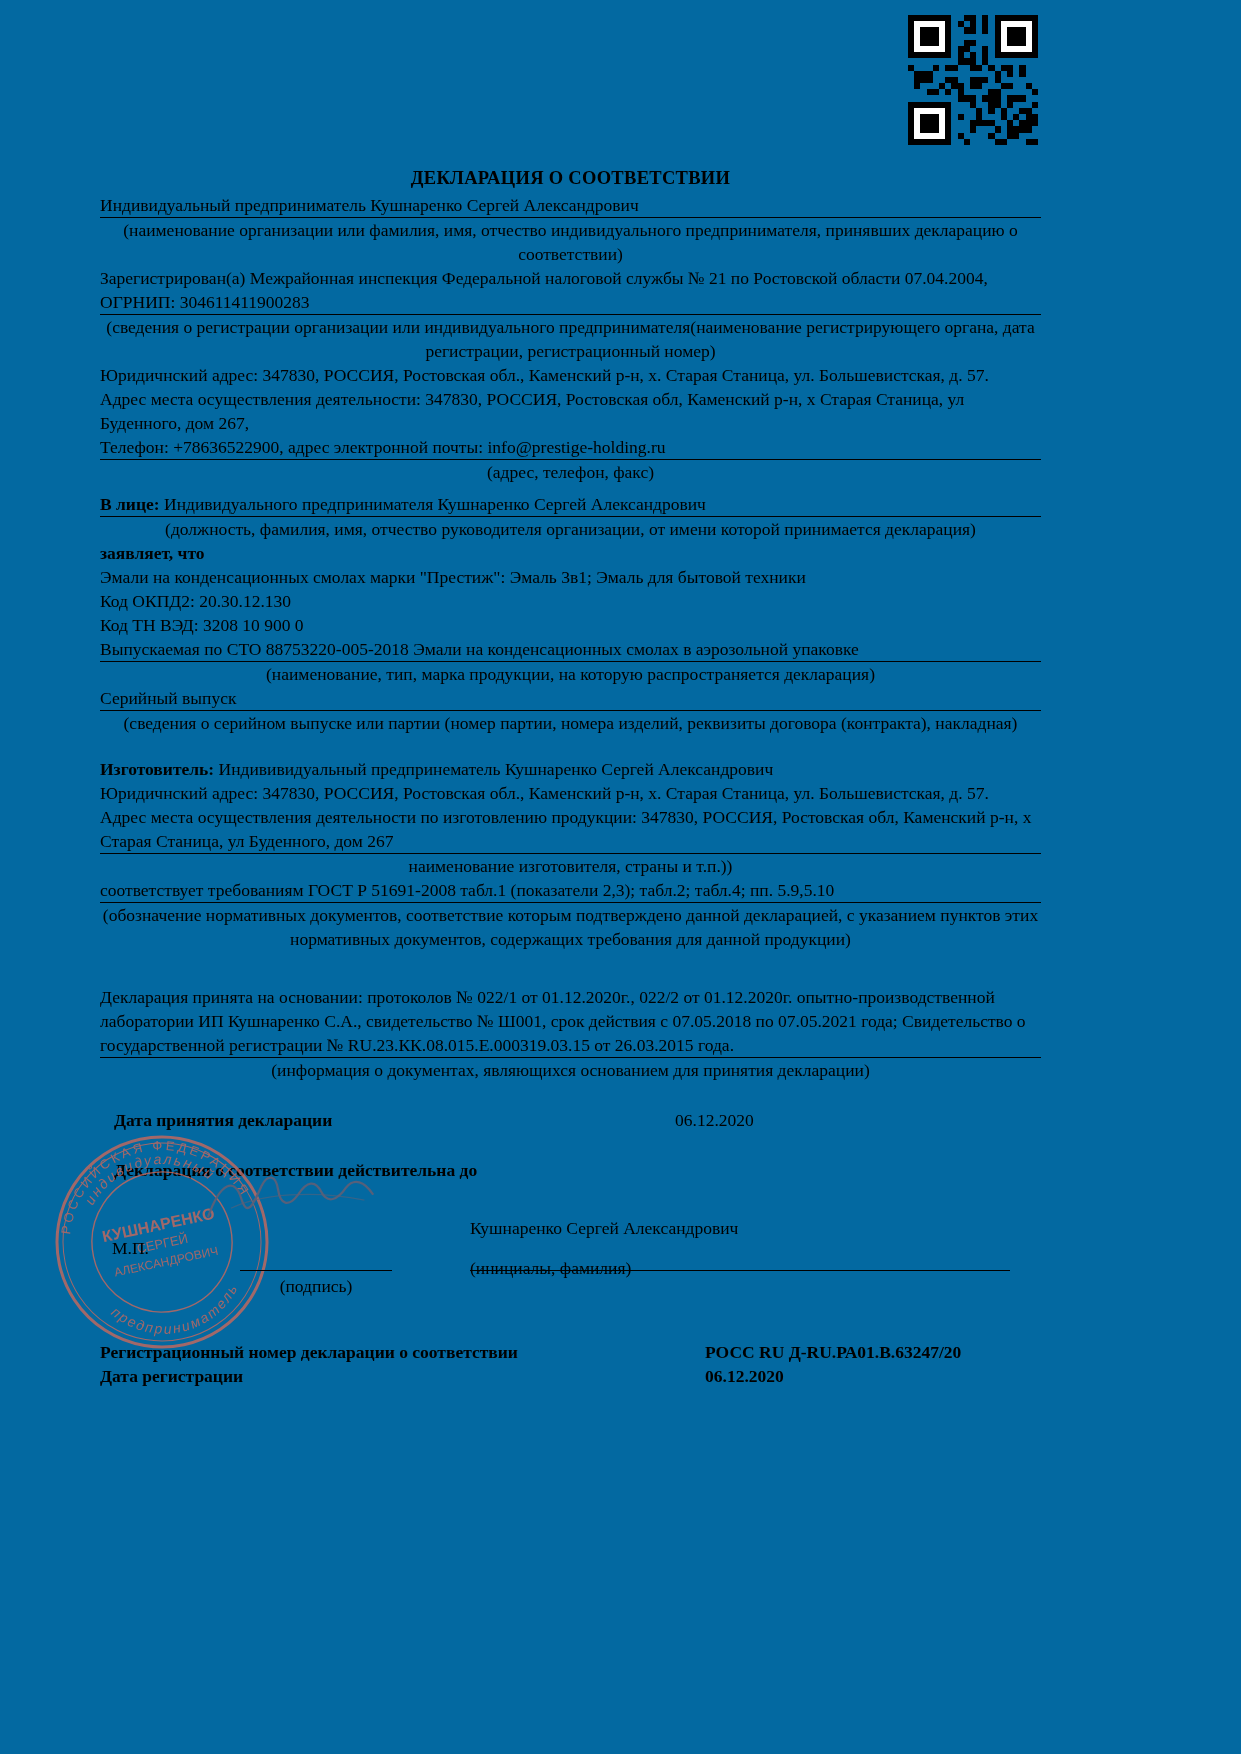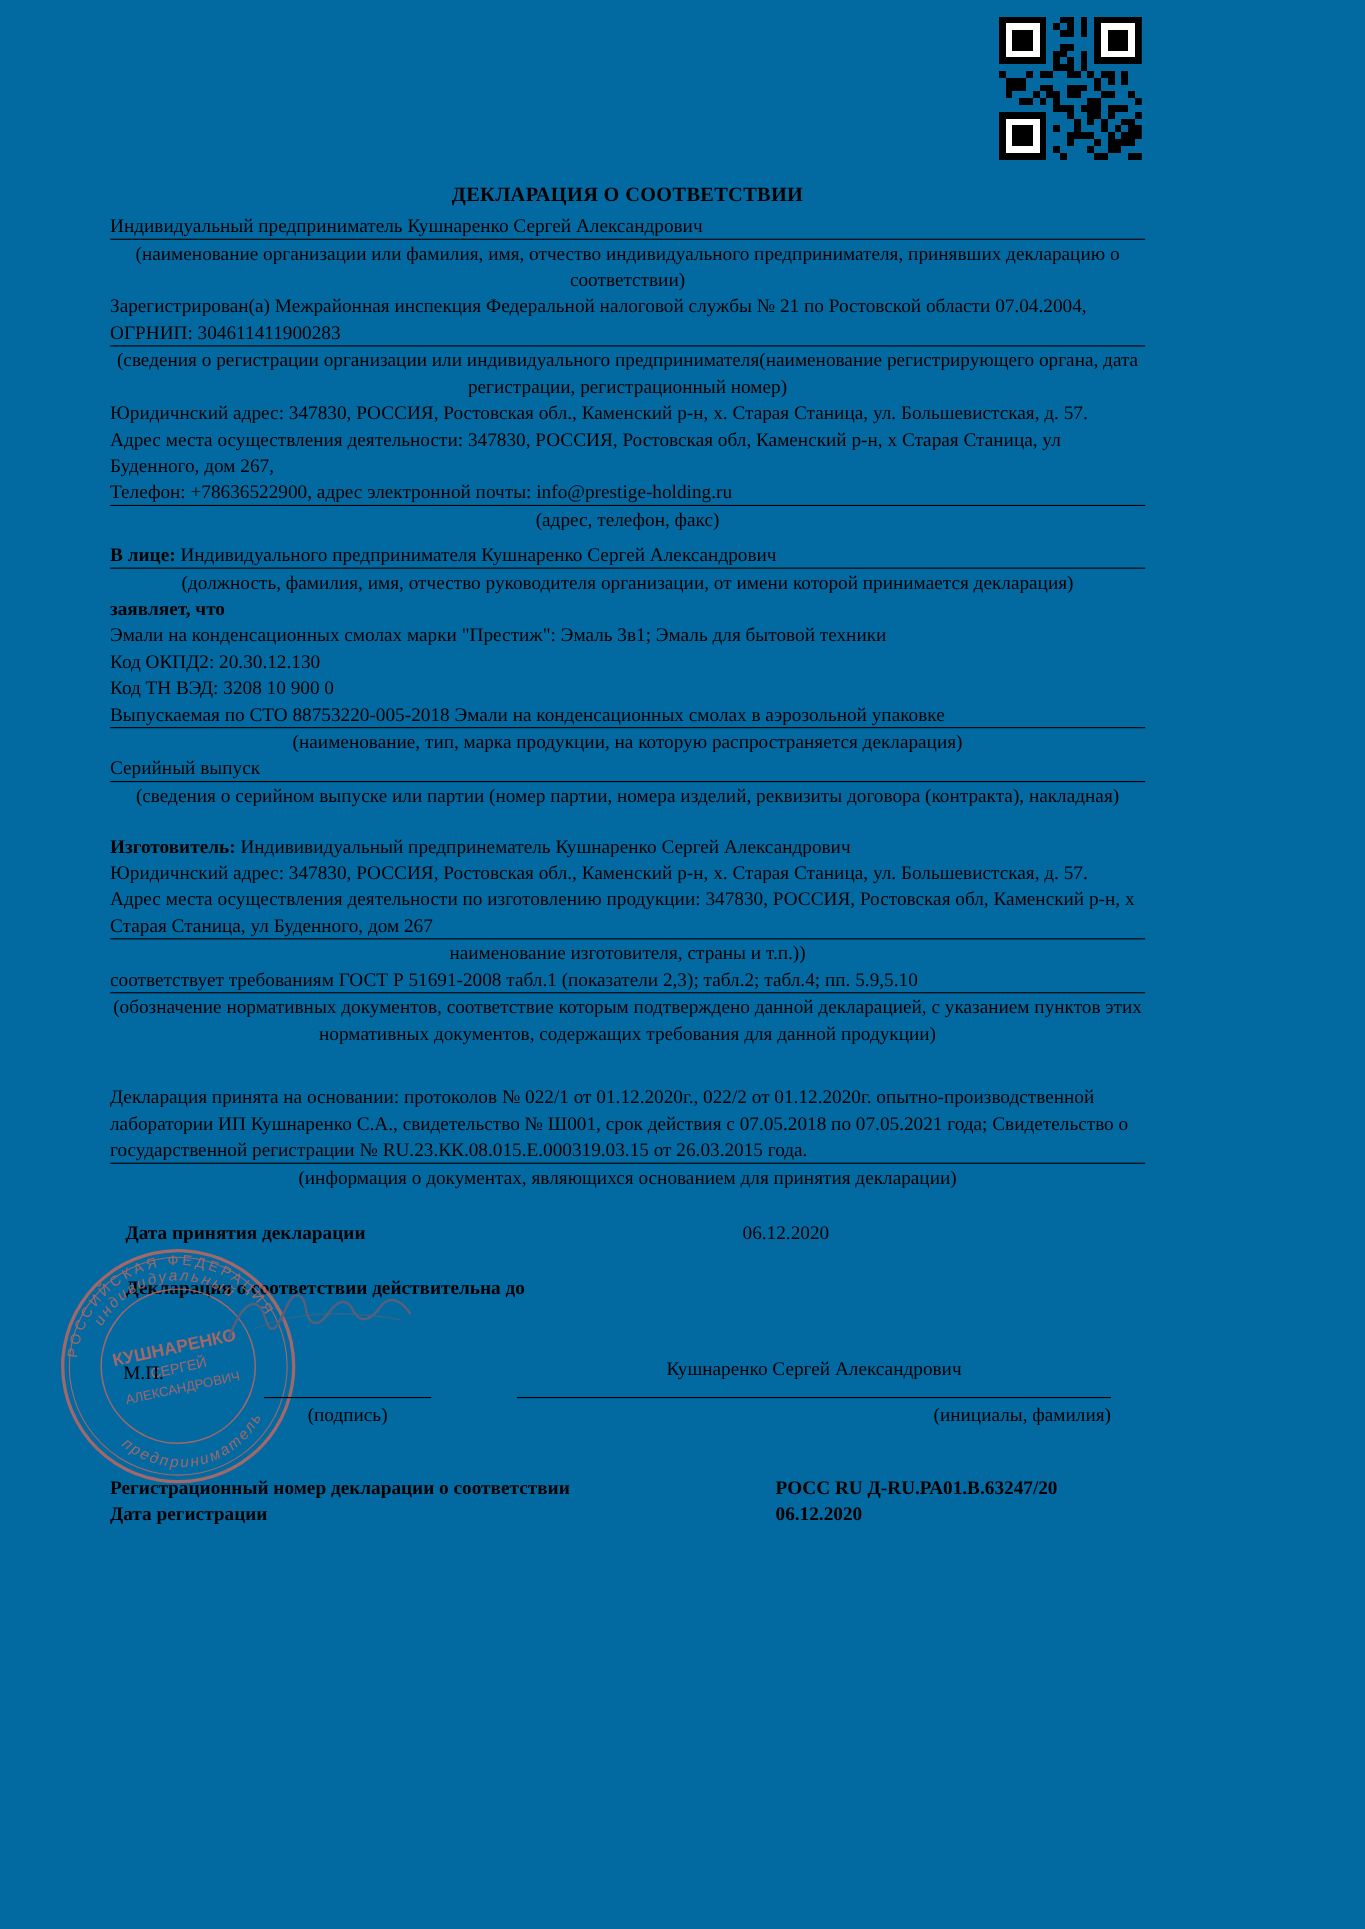--- a/index.html
+++ b/index.html
@@ -17,23 +17,23 @@
   .qr{position:absolute;left:908px;top:8px;width:130px;height:144px;shape-rendering:crispEdges}
   .gap-sm{margin-top:8px}
   .gap-md{margin-top:22px}
   .gap-lg{margin-top:34px}
   .row-dates{display:grid;grid-template-columns:561px auto;padding-left:14px;margin-top:26px}
   .row-reg{display:grid;grid-template-columns:605px auto}
   .sig-block{position:relative;height:106px;margin-top:30px}
   .sig-block .mp{position:absolute;left:12px;top:24px;font-weight:400}
   .sig-block .sig-line{position:absolute;left:140px;top:58px;width:152px;border-bottom:1.2px solid #000}
   .sig-block .sig-cap{position:absolute;left:140px;top:62px;width:152px;text-align:center}
-  .sig-block .sig-name{position:absolute;left:370px;top:20px;width:540px;text-align:center}
+  .sig-block .sig-name{position:absolute;left:370px;top:4px;width:540px;}
   .sig-block .name-line{position:absolute;left:370px;top:58px;width:540px;border-bottom:1.2px solid #000}
-  .sig-block .name-cap{position:absolute;left:370px;top:62px;width:540px;text-align:right}
+  .sig-block .name-cap{position:absolute;left:370px;top:44px;width:540px;text-align:left}
   .stamp{position:absolute;left:-48px;top:-80px;width:220px;height:220px;opacity:.8;transform:rotate(-12deg);pointer-events:none}
   .stamp text{font-family:"Liberation Sans",sans-serif}
   .sig-svg{position:absolute;left:100px;top:-52px;width:185px;height:78px;pointer-events:none}
 </style>
 </head>
 <body>
 
 <div class="page">
 
   <svg id="qr-svg" class="qr" viewBox="0 0 21 21">

